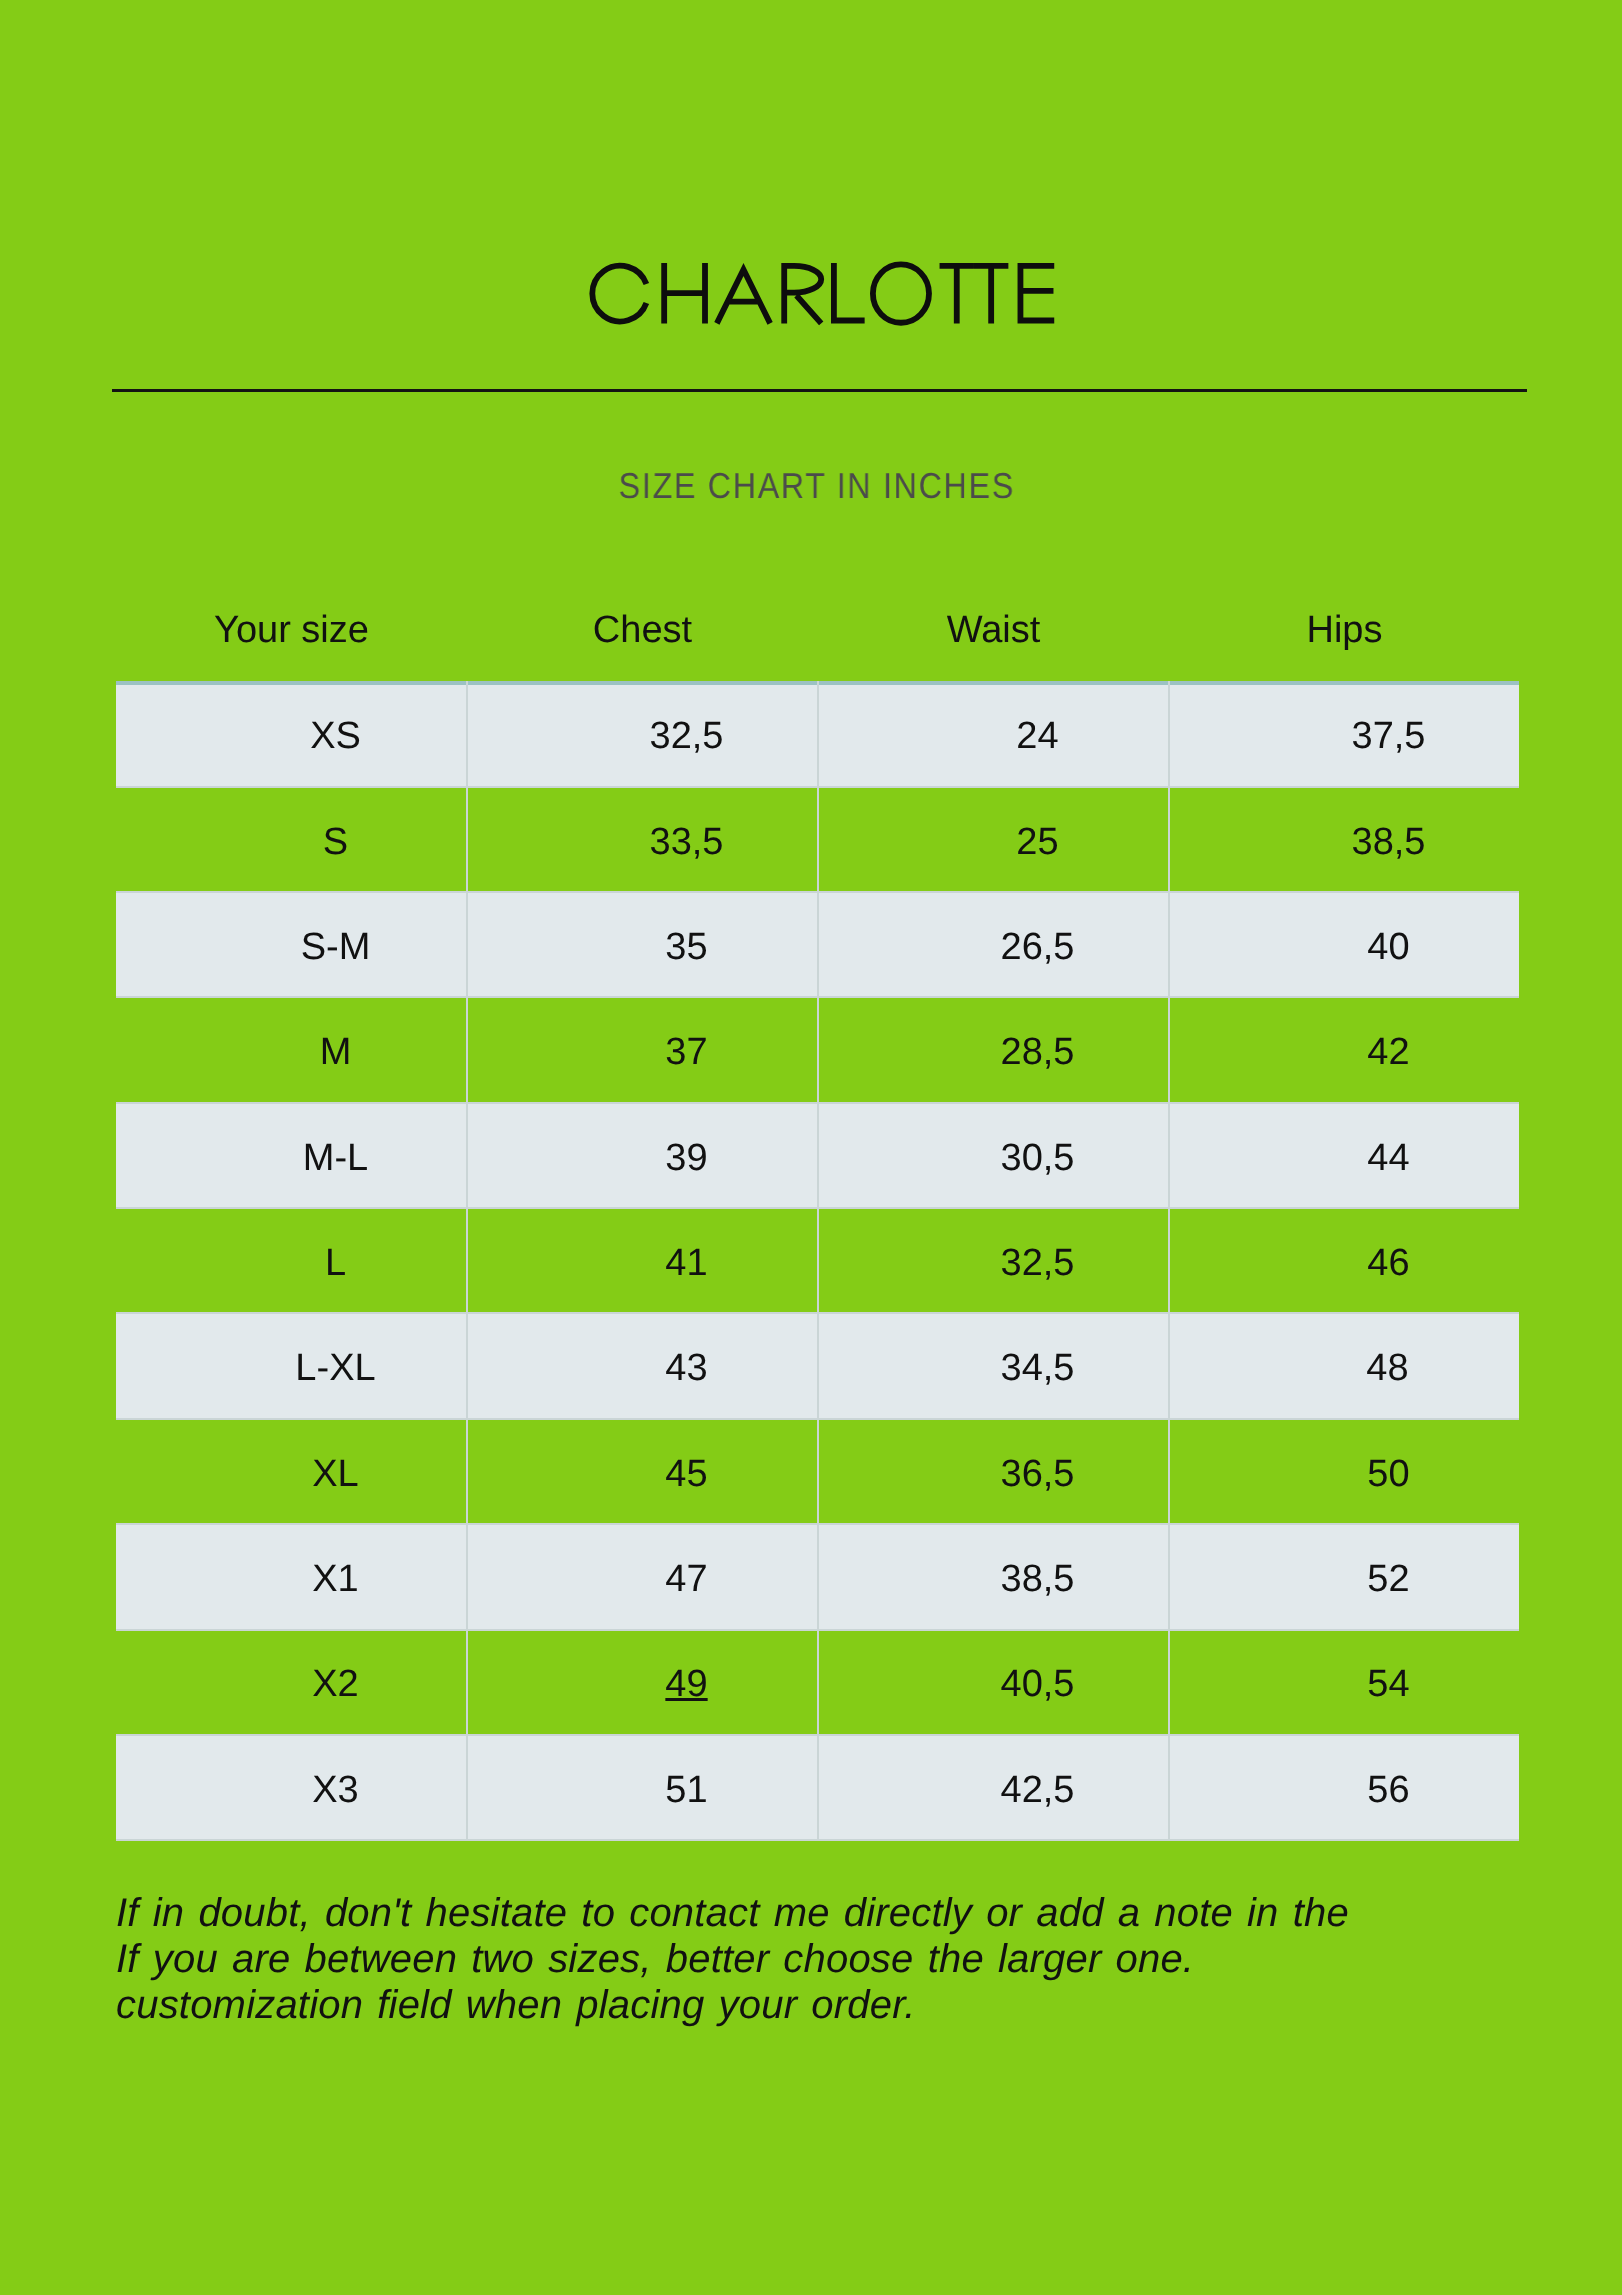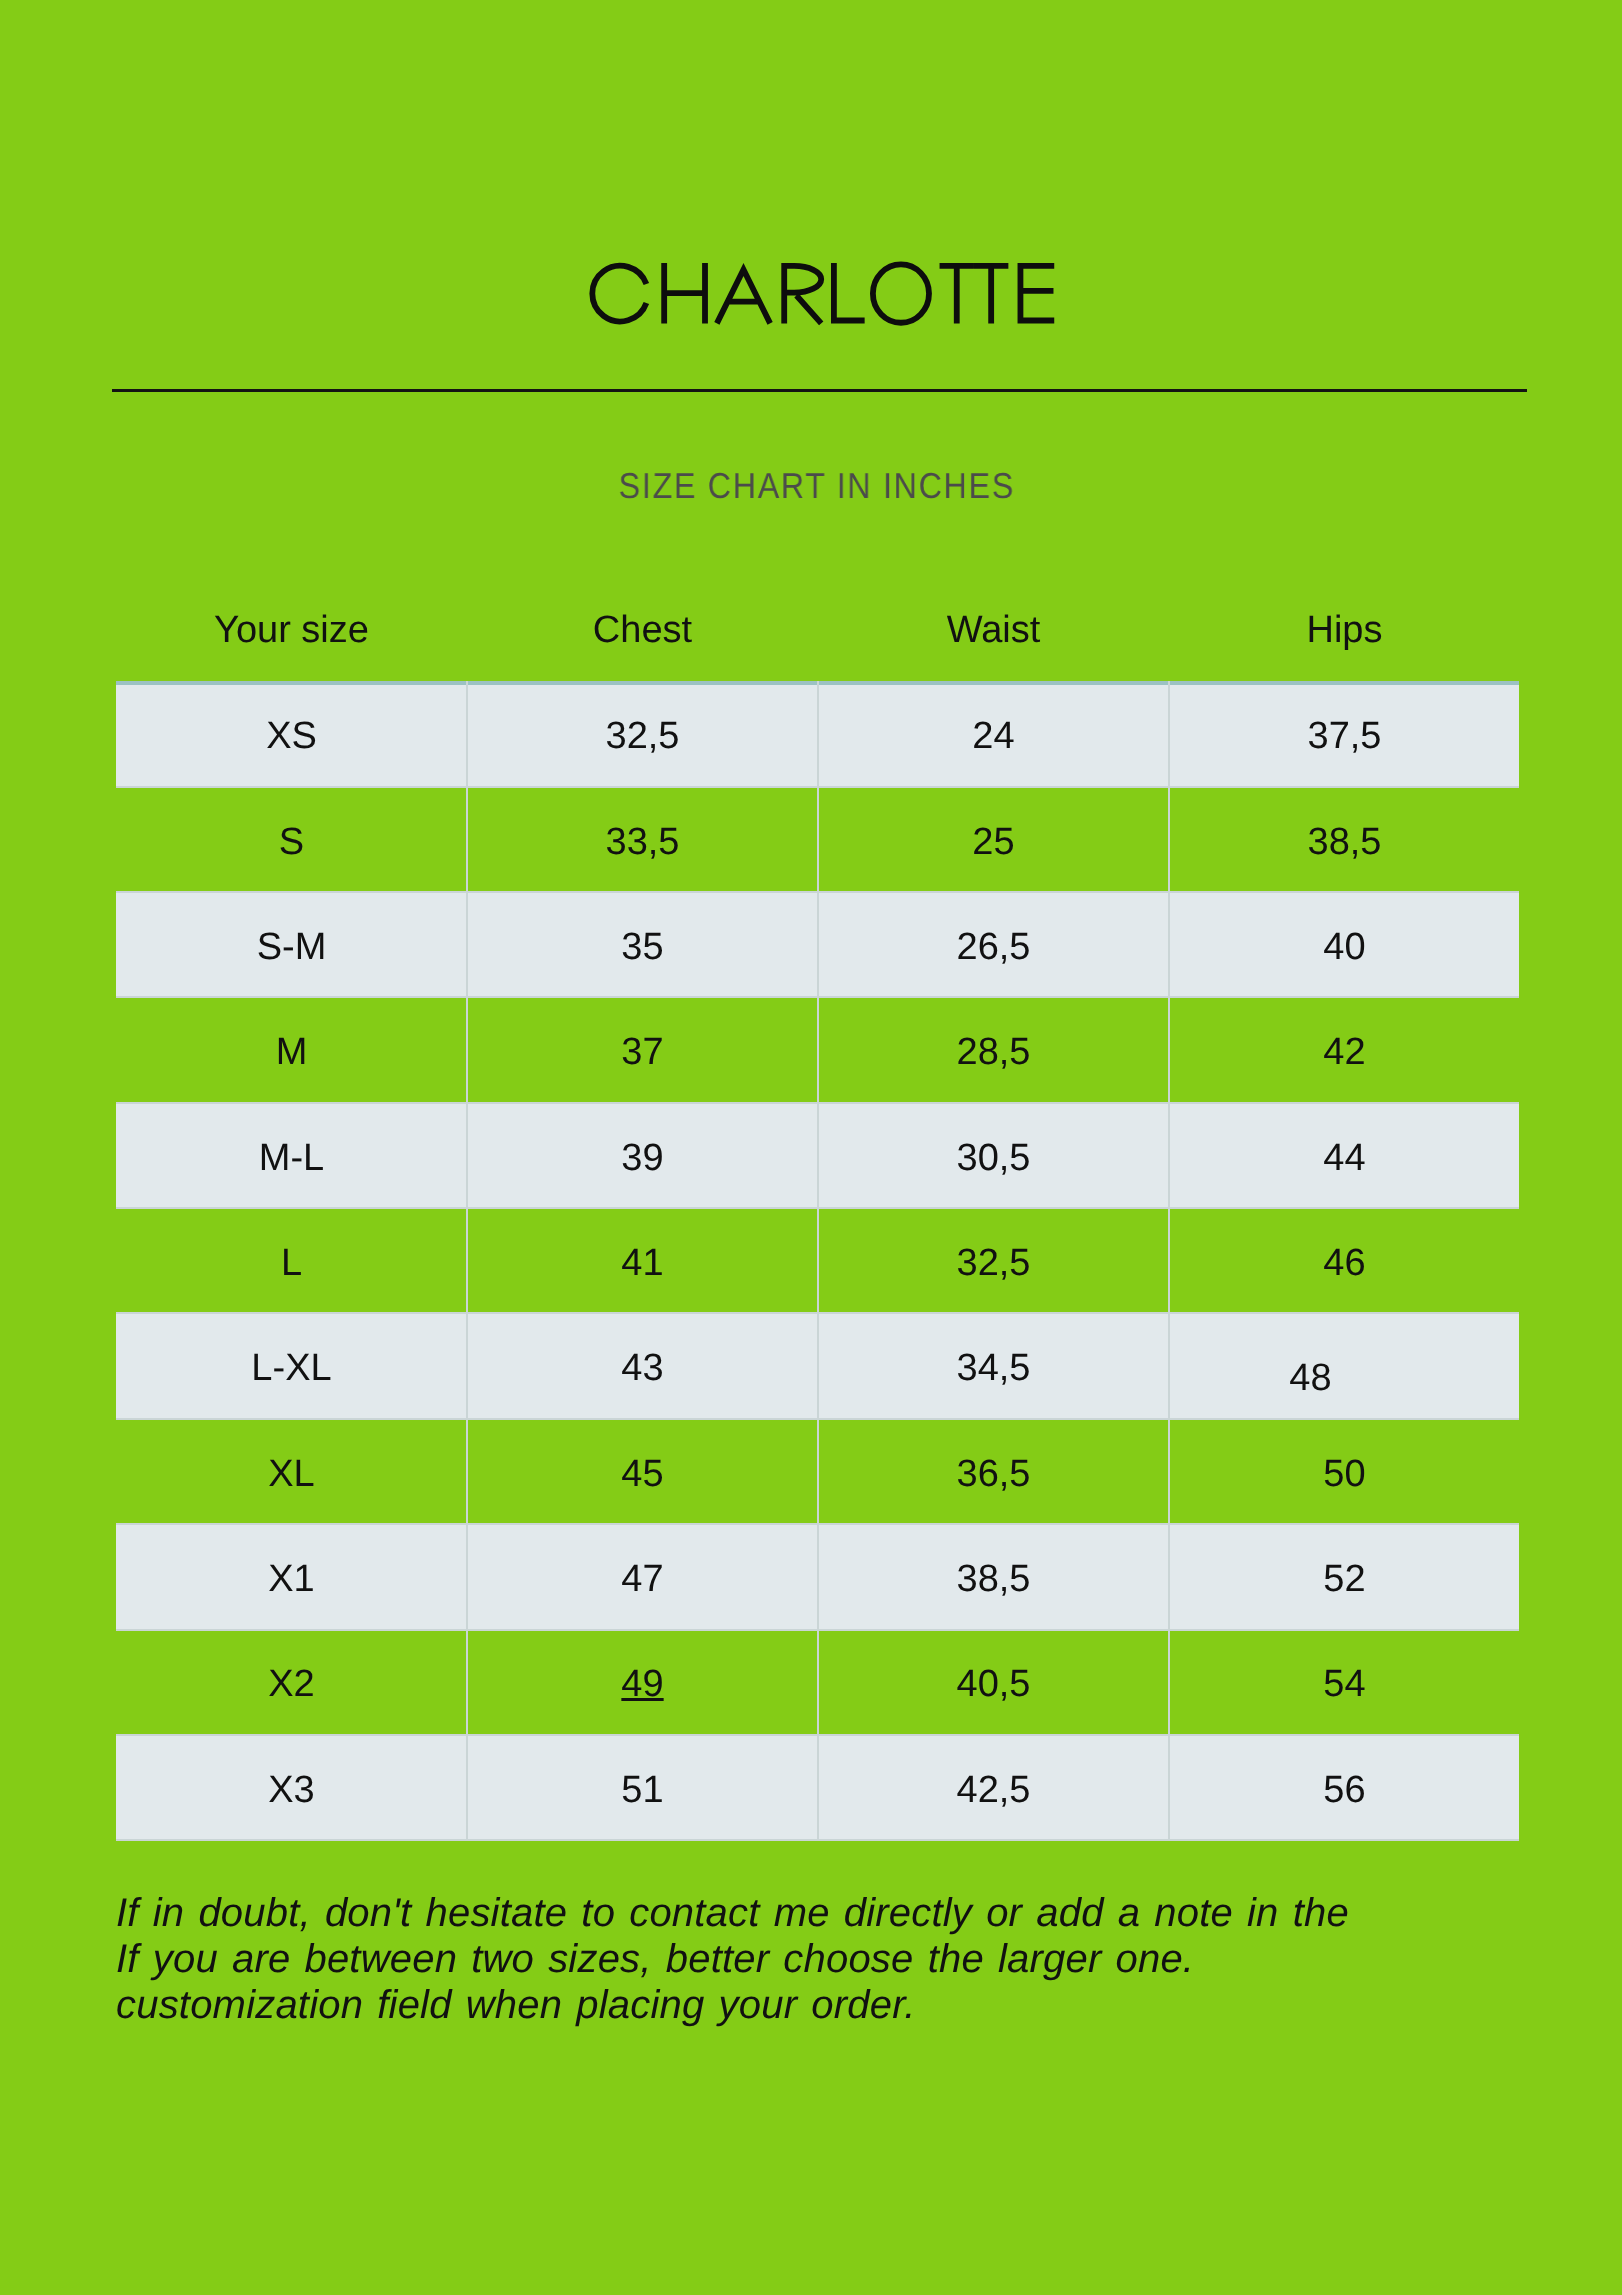--- a/index.html
+++ b/index.html
@@ -22,21 +22,21 @@
 
   
   .tablewrap{position:absolute;left:0;top:0;width:1297px;height:2295px;}
   .hcell{position:absolute;width:351px;text-align:center;font-size:38px;color:#111;
          line-height:1;}
   .shade{position:absolute;background:#e2e9ec;}
   .vline{position:absolute;background:#cad5d6;width:1.5px;}
   .hline{position:absolute;background:#cad5d6;height:1.5px;}
   .topline{position:absolute;background:#9cc2c3;height:3.8px;}
   .cell{position:absolute;width:351px;text-align:center;font-size:38px;color:#111;
-        line-height:1;}
+        line-height:1;padding-left:44px;}
 
   
   .footer{position:absolute;left:116px;top:1890px;width:1454px;
           font-size:40px;font-style:italic;color:#111;line-height:46px;
           letter-spacing:0.2px;word-spacing:2.8px;}
 </style>
 </head>
 <body>
 
 <div class="page">
@@ -105,21 +105,21 @@
       <div class="cell" style="left: 467px; top: 1139px;">39</div>
       <div class="cell" style="left: 818px; top: 1139px;">30,5</div>
       <div class="cell" style="left: 1169px; top: 1139px;">44</div>
       <div class="cell" style="left: 116px; top: 1244px;">L</div>
       <div class="cell" style="left: 467px; top: 1244px;">41</div>
       <div class="cell" style="left: 818px; top: 1244px;">32,5</div>
       <div class="cell" style="left: 1169px; top: 1244px;">46</div>
       <div class="cell" style="left: 116px; top: 1349px;">L-XL</div>
       <div class="cell" style="left: 467px; top: 1349px;">43</div>
       <div class="cell" style="left: 818px; top: 1349px;">34,5</div>
-      <div class="cell" style="left: 1135px; top: 1349px; margin-top: 10px;">48</div>
+      <div class="cell" style="left: 1168px; top: 1349px;">48</div>
       <div class="cell" style="left: 116px; top: 1455px; text-align: center;">XL</div>
       <div class="cell" style="left: 467px; top: 1455px;">45</div>
       <div class="cell" style="left: 818px; top: 1455px;">36,5</div>
       <div class="cell" style="left: 1169px; top: 1455px;">50</div>
       <div class="cell" style="left: 116px; top: 1560px;">X1</div>
       <div class="cell" style="left: 467px; top: 1560px;">47</div>
       <div class="cell" style="left: 818px; top: 1560px;">38,5</div>
       <div class="cell" style="left: 1169px; top: 1560px;">52</div>
       <div class="cell" style="left: 116px; top: 1665px;">X2</div>
       <div class="cell" style="left: 467px; top: 1665px; text-decoration: underline;">49</div>

